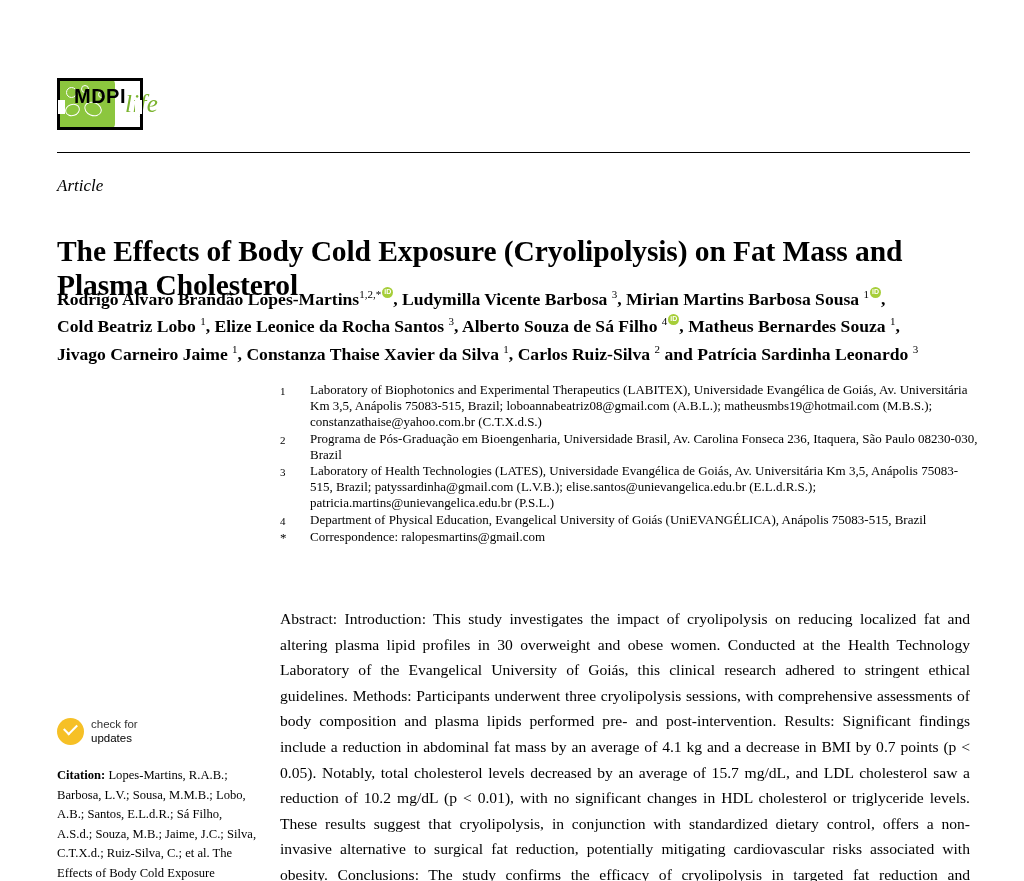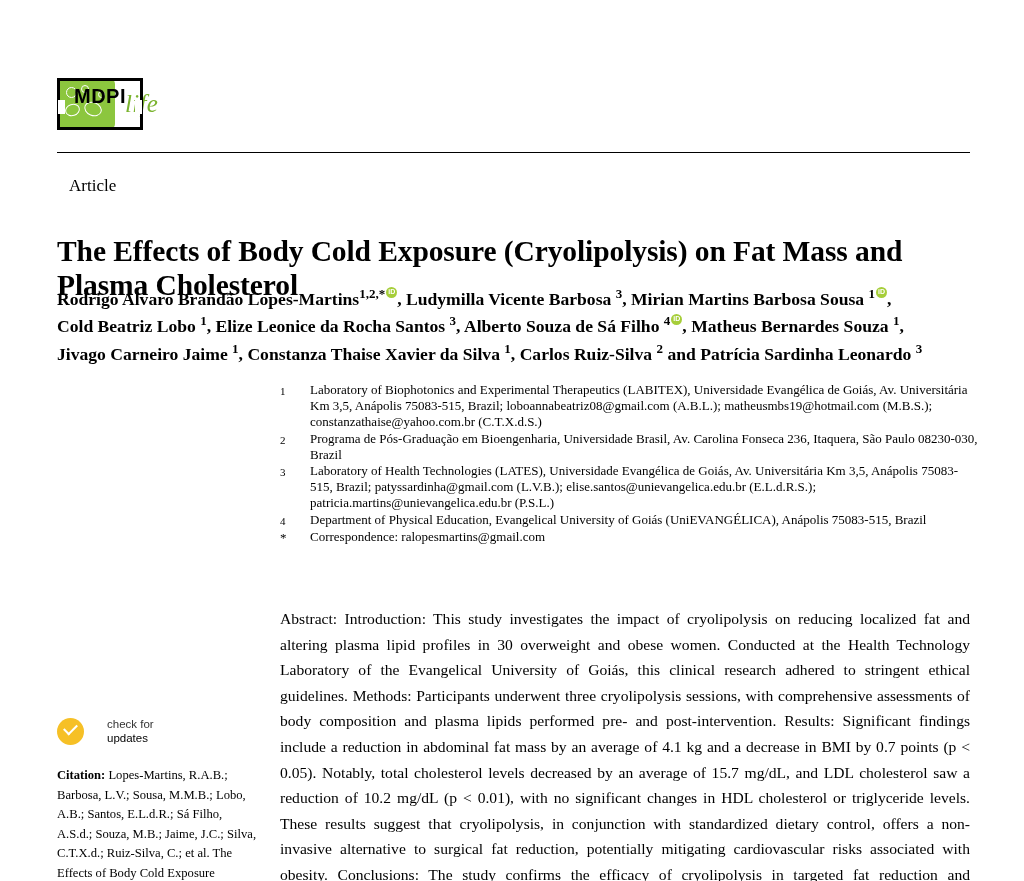--- a/index.html
+++ b/index.html
@@ -105,23 +105,23 @@
     width: 913px;
     height: 1px;
     background: #000000;
   }
 
   
   .article-kind {
     position: absolute;
     left: 57px;
     top: 176px;
+    font-style: italic;
     font-size: 17px;
     color: #000;
-    margin-left: 12px;
   }
   .title {
     position: absolute;
     left: 57px;
     top: 198px;
     width: 920px;
     font-family: "Liberation Serif", serif;
     font-weight: bold;
     font-size: 29.5px;
     line-height: 34px;
@@ -134,22 +134,22 @@
     position: absolute;
     left: 57px;
     top: 283px;
     width: 925px;
     font-family: "Liberation Serif", serif;
     font-weight: bold;
     font-size: 17.6px;
     line-height: 22.5px;
   }
   .authors sup {
-    font-weight: bold;
-    font-size: 13px;
+    font-weight: normal;
+    font-size: 11px;
     vertical-align: super;
   }
   .orcid {
     display: inline-block;
     width: 11px;
     height: 11px;
     border-radius: 50%;
     background: #a6ce39;
     position: relative;
     vertical-align: super;
@@ -202,21 +202,21 @@
   }
   .abstract b { font-weight: normal; }
 
   
   .updates {
     position: absolute;
     left: 57px;
     top: 718px;
     display: flex;
     align-items: center;
-    gap: 23px;
+    gap: 7px;
   }
   .updates-badge {
     width: 27px;
     height: 27px;
     border-radius: 50%;
     background: #f6c026;
     position: relative;
     flex: 0 0 27px;
   }
   .updates-badge::after {

